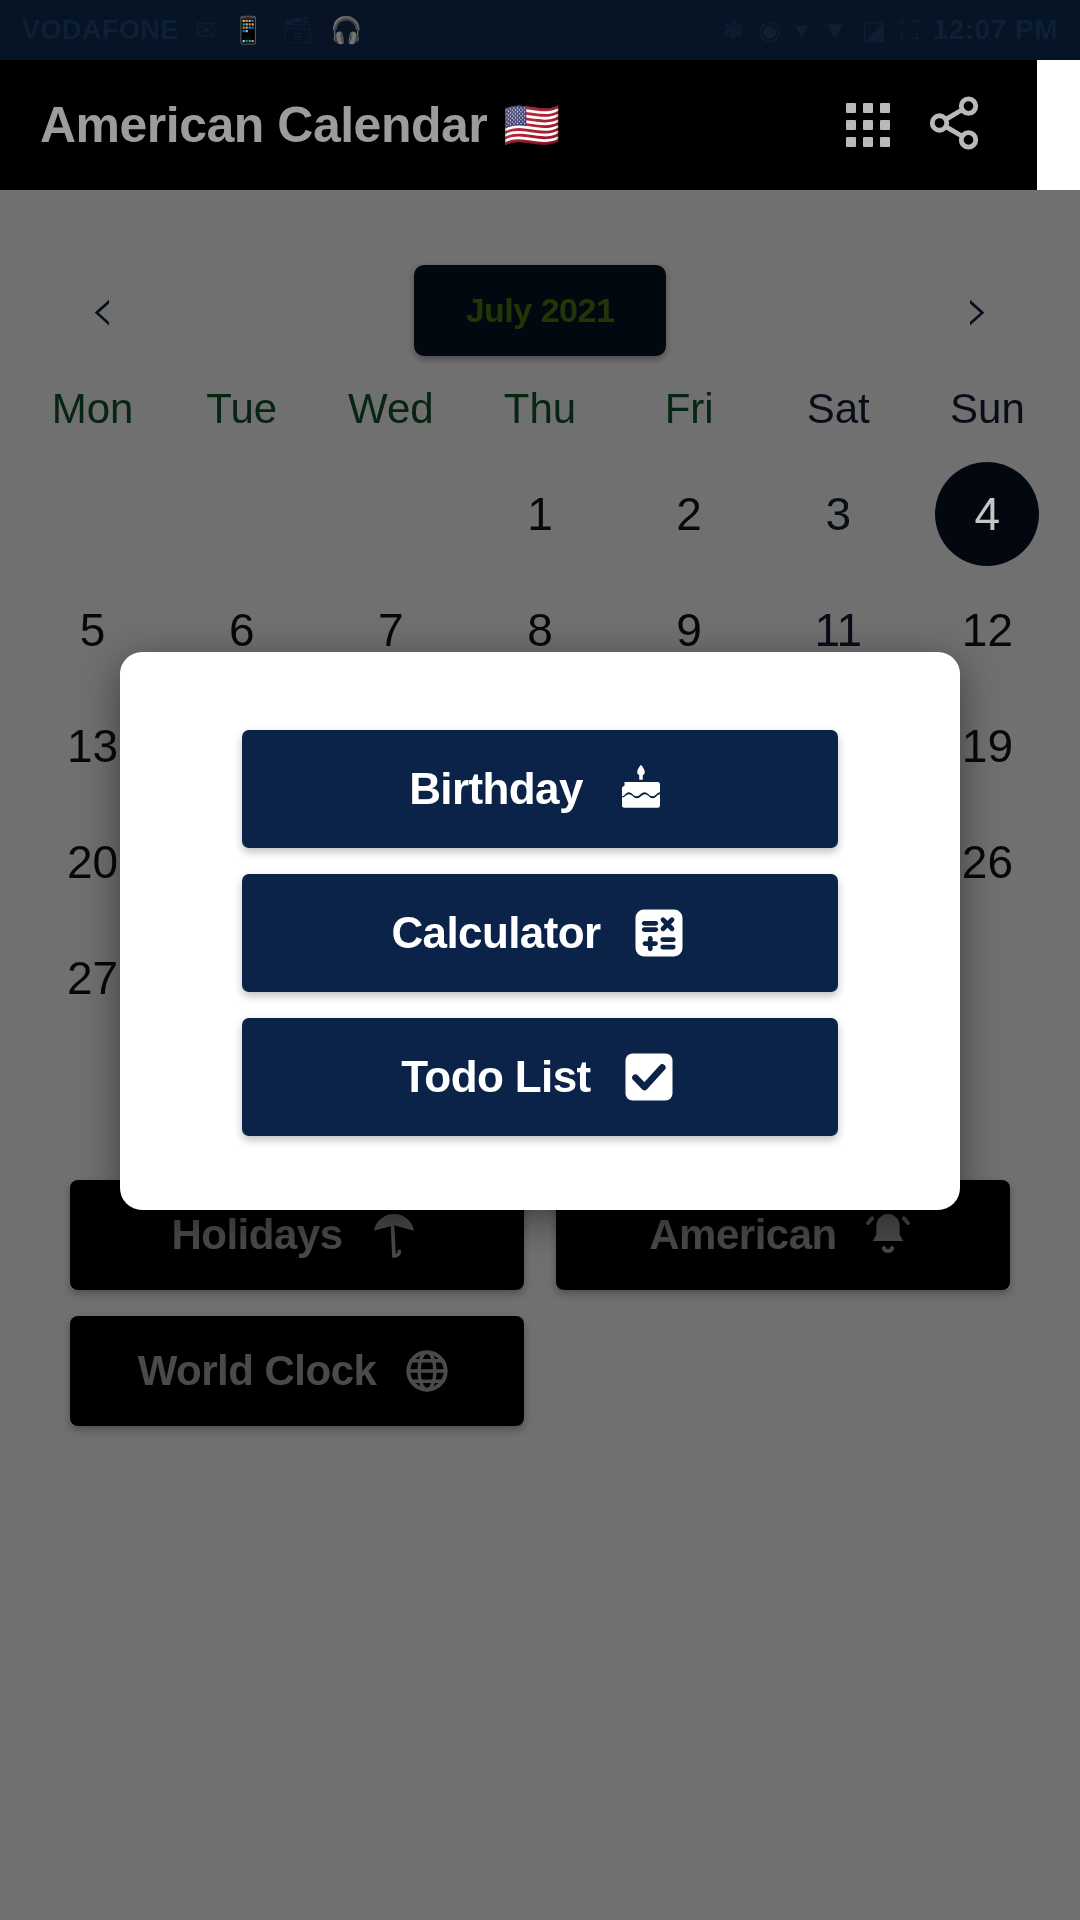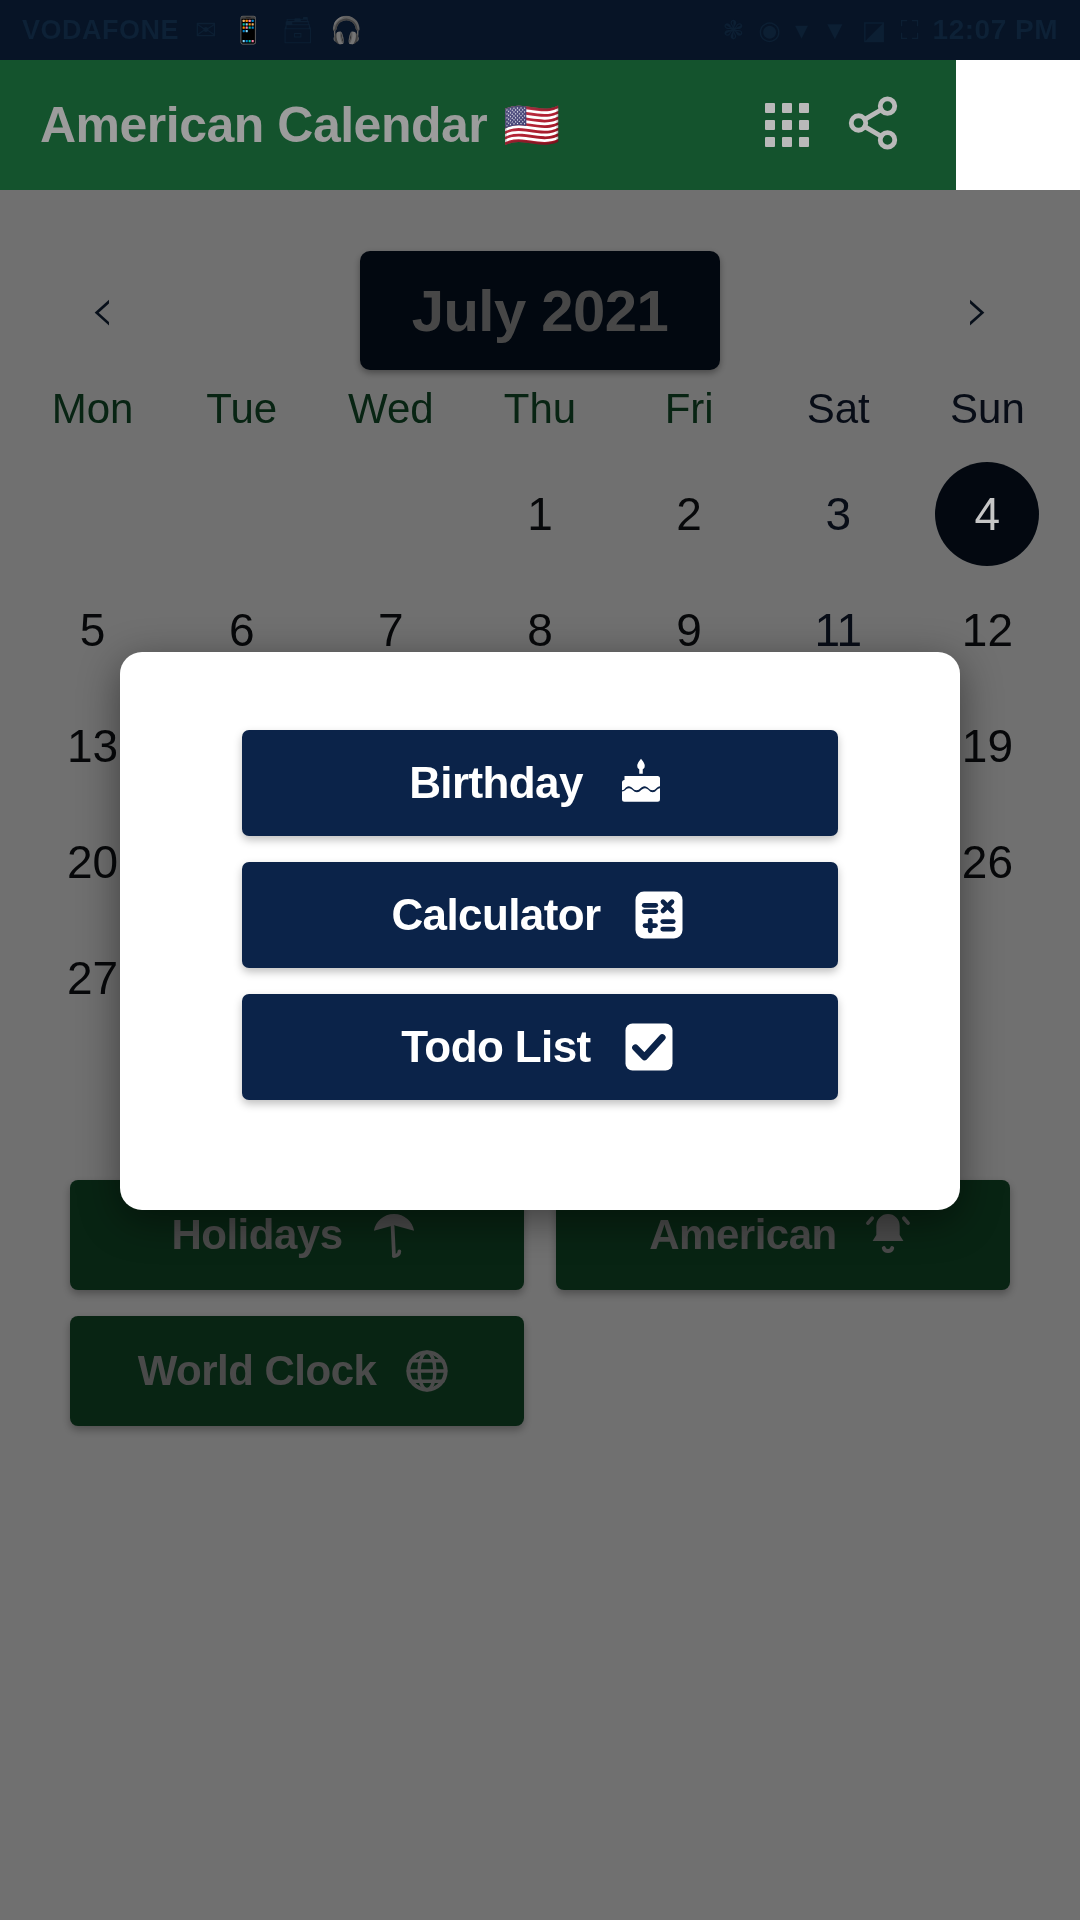--- a/index.html
+++ b/index.html
@@ -22,22 +22,22 @@
     padding:0 22px;
   }
   .sb-left{ display:flex; align-items:center; gap:16px; }
   .sb-right{ display:flex; align-items:center; gap:14px; }
   .sb-txt{ color:#0d2136; font-size:27px; font-weight:700; letter-spacing:.5px; }
   .sb-ico{ color:#0c1f33; font-size:26px; line-height:1; display:inline-block; }
   .sb-clock{ color:#0d2136; font-size:28px; font-weight:600; letter-spacing:.5px; }
 
   
   #appbar{
-    position:absolute; top:60px; left:0; width:956px; height:130px;
-    background:#14532d;
+    position:absolute; top:60px; left:0; width:1037px; height:130px;
+    background:#000000;
     display:flex; align-items:center; padding:0 40px;
   }
   #app-title{
     color:#9c9c9c; font-size:50px; font-weight:700; letter-spacing:-.5px;
     white-space:nowrap; display:flex; align-items:center; gap:16px;
   }
   .flag-emoji{ font-size:46px; line-height:1; }
   .appbar-spacer{ flex:1; }
   .appbar-btn{ width:86px; height:86px; display:flex; align-items:center; justify-content:center; }
   .grid-ico{ display:grid; grid-template-columns:repeat(3,10px); grid-template-rows:repeat(3,10px); gap:7px; }
@@ -54,21 +54,21 @@
     position:absolute; top:55px; left:0; width:1080px; height:130px;
     display:flex; align-items:center; justify-content:space-between;
     padding:0 90px;
   }
   .chev{ font-size:62px; color:#12233b; font-weight:300; line-height:1; font-family:"DejaVu Sans", sans-serif;}
   #month-box{
     background:#061325; border-radius:10px;
     padding:26px 52px; min-width:232px; text-align:center;
     box-shadow:0 3px 7px rgba(0,0,0,.35);
   }
-  #month-label{ color:#a3a3a3; font-size:58px; font-weight:700; letter-spacing:-.5px; }
+  #month-label{ color:#4d7c0f; font-size:34px; font-weight:700; letter-spacing:-.5px; }
 
   
   #weekhdr{
     position:absolute; top:195px; left:0; width:1080px;
     display:grid; grid-template-columns:repeat(7,1fr);
     padding:0 18px;
   }
   #weekhdr div{ text-align:center; font-size:42px; color:#14532d; font-weight:400; }
   #weekhdr div.weekend{ color:#141f36; }
 
@@ -98,21 +98,21 @@
     letter-spacing:-.5px;
   }
 
   
   #quick{
     position:absolute; top:990px; left:0; width:1080px;
     padding:0 70px;
     display:grid; grid-template-columns:1fr 1fr; column-gap:32px; row-gap:26px;
   }
   .qbtn{
-    height:110px; background:#14532d; border-radius:8px;
+    height:110px; background:#000000; border-radius:8px;
     display:flex; align-items:center; justify-content:center; gap:22px;
     box-shadow:0 4px 8px rgba(0,0,0,.3);
   }
   .qbtn-label{ color:#a9a9a9; font-size:42px; font-weight:700; letter-spacing:-.5px; }
   .qico{ width:58px; height:58px; display:flex; align-items:center; justify-content:center; }
   .qico svg{ display:block; }
 
   
   #scrim{
     position:absolute; top:190px; left:0; width:1080px; height:1730px;
@@ -121,21 +121,21 @@
 
   
   #dialog{
     position:absolute; top:652px; left:120px; width:840px; height:558px;
     background:#ffffff; border-radius:22px;
     box-shadow:0 10px 40px rgba(0,0,0,.45);
     padding:78px 122px 0 122px;
     display:flex; flex-direction:column; gap:26px;
   }
   .dbtn{
-    height:106px; background:#0b2349; border-radius:7px;
+    height:118px; background:#0b2349; border-radius:7px;
     display:flex; align-items:center; justify-content:center; gap:28px;
     box-shadow:0 4px 9px rgba(0,0,0,.25);
   }
   .dbtn-label{ color:#ffffff; font-size:44px; font-weight:700; letter-spacing:-.6px; }
   .dico{ width:60px; height:60px; display:flex; align-items:center; justify-content:center; }
   .dico svg{ display:block; }
 </style>
 </head>
 <body>
 

